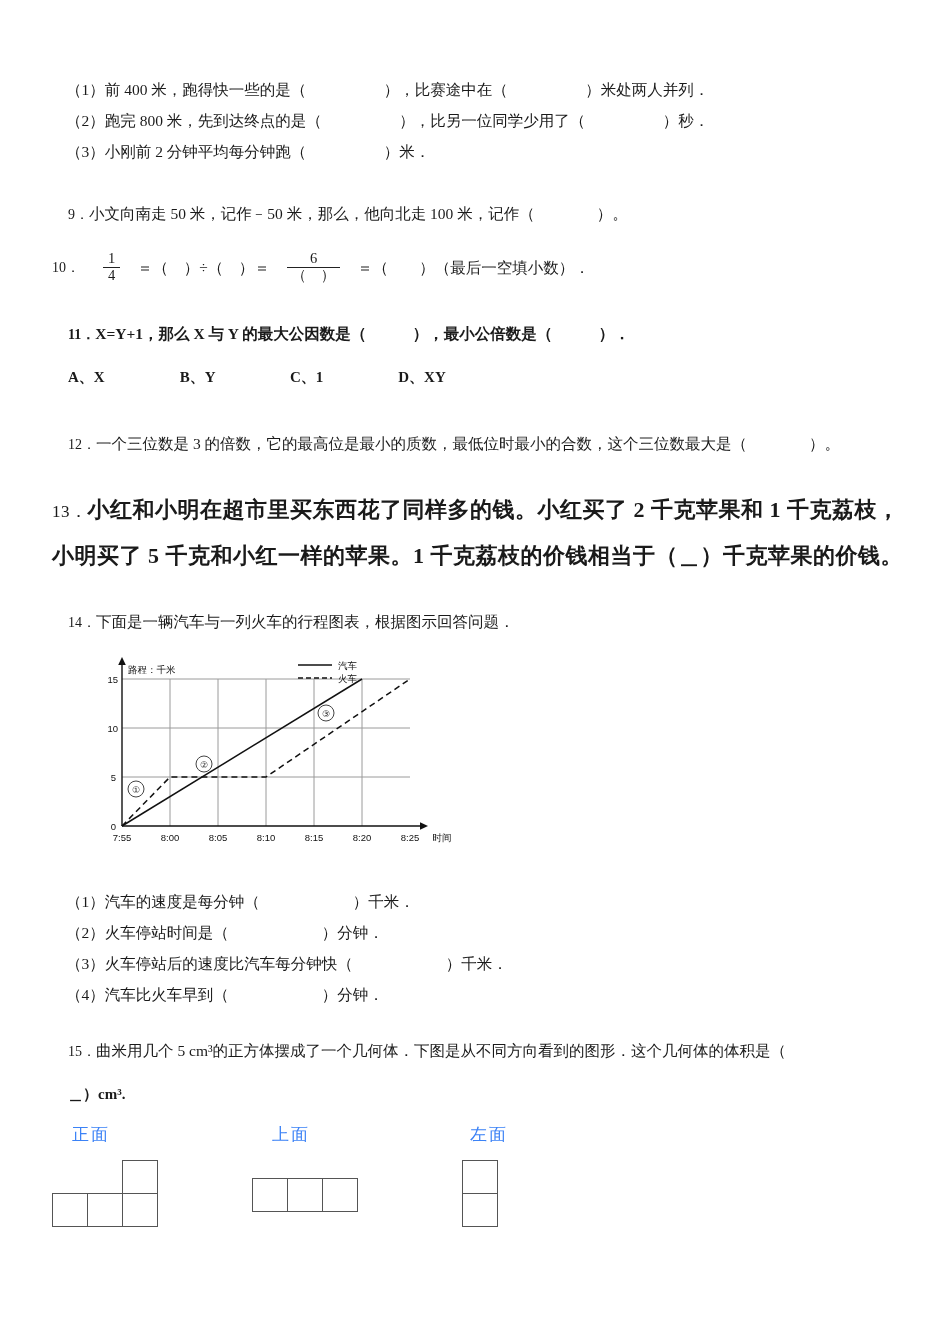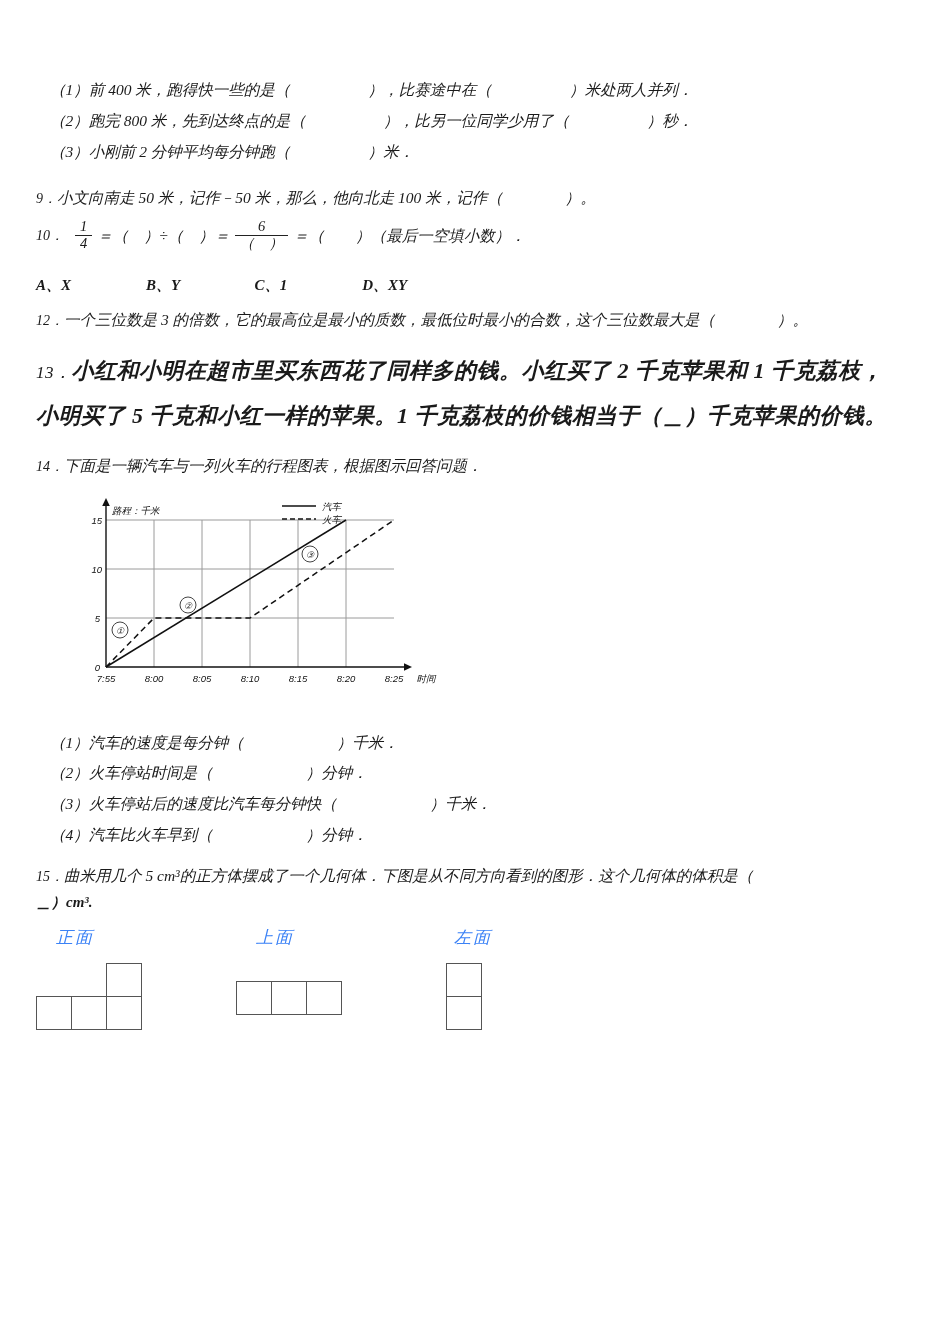--- a/index.html
+++ b/index.html
@@ -17,35 +17,34 @@
   }
   .page {
     position: relative;
     width: 950px;
     height: 1344px;
     padding: 0;
     box-sizing: border-box;
   }
   .content {
     position: absolute;
-    left: 36px;
+    left: 52px;
     top: 78px;
     width: 866px;
-    font-style: italic;
   }
   .sub-line {
     font-size: 15.5px;
     line-height: 1.6;
     margin: 0 0 6px 0;
     padding-left: 14px;
   }
   .q {
     font-size: 15.5px;
     line-height: 1.75;
-    margin: 0;
+    margin: 16px;
   }
   .qnum {
     font-size: 14px;
   }
   .bold {
     font-weight: bold;
   }
 
   .spacer-8 { height: 8px; }
   .spacer-14 { height: 14px; }
@@ -68,21 +67,21 @@
     border-bottom: 1px solid #222;
   }
   .frac .den {
     display: block;
     padding: 0 5px;
   }
   .q10row {
     display: flex;
     align-items: center;
     font-size: 15.5px;
-    gap: 3px;
+    gap: 15px;
   }
   .q10row .lbl { margin-right: 6px; font-size: 14px;}
 
   
   .big-q {
     font-size: 22px;
     font-weight: bold;
     line-height: 2.05;
     letter-spacing: 0.5px;
   }
@@ -148,20 +147,23 @@
       <span>＝（　）÷（　）＝</span>
       <span class="frac">
         <span class="num">6</span>
         <span class="den">（　）</span>
       </span>
       <span>＝（　　）（最后一空填小数）．</span>
     </div>
 
     <div class="spacer-20"></div>
 
+    <div class="q bold">
+      <span class="qnum bold">11．</span><span>X=Y+1，那么 X 与 Y 的最大公因数是（　　　），最小公倍数是（　　　）．</span>
+    </div>
     <div class="q bold" style="font-size:15px;">A、X　　　　　B、Y　　　　　C、1　　　　　D、XY</div>
 
     <div class="spacer-8"></div>
 
     <div class="q">
       <span class="qnum">12．</span><span>一个三位数是 3 的倍数，它的最高位是最小的质数，最低位时最小的合数，这个三位数最大是（　　　　）。</span>
     </div>
 
     <div class="spacer-14"></div>
 

